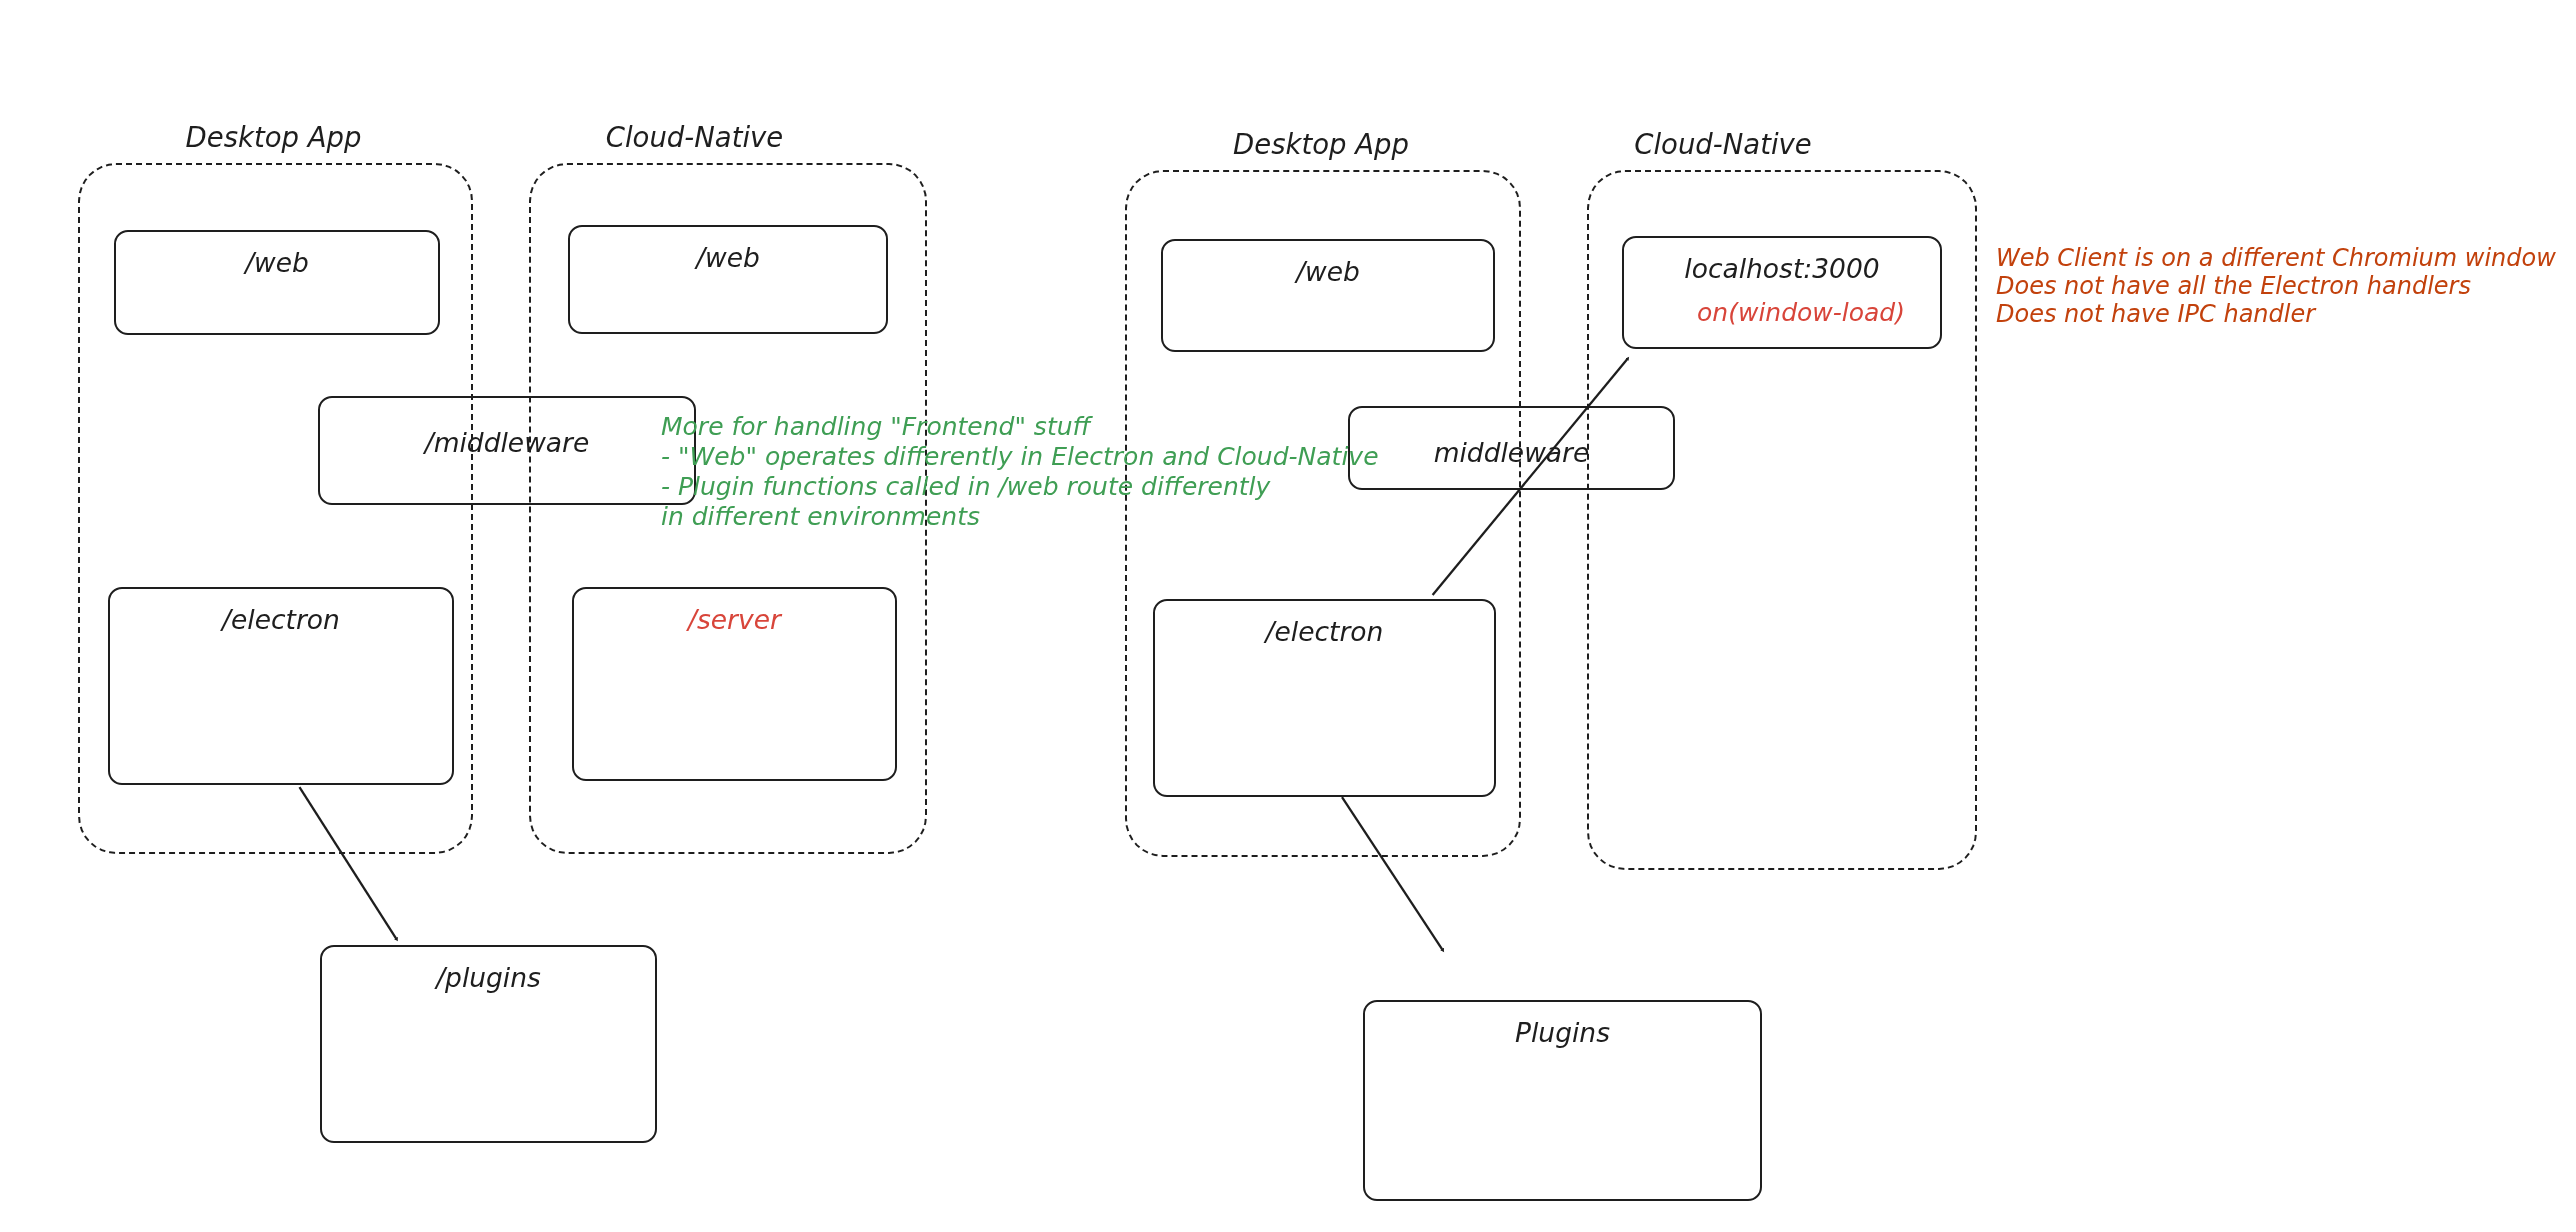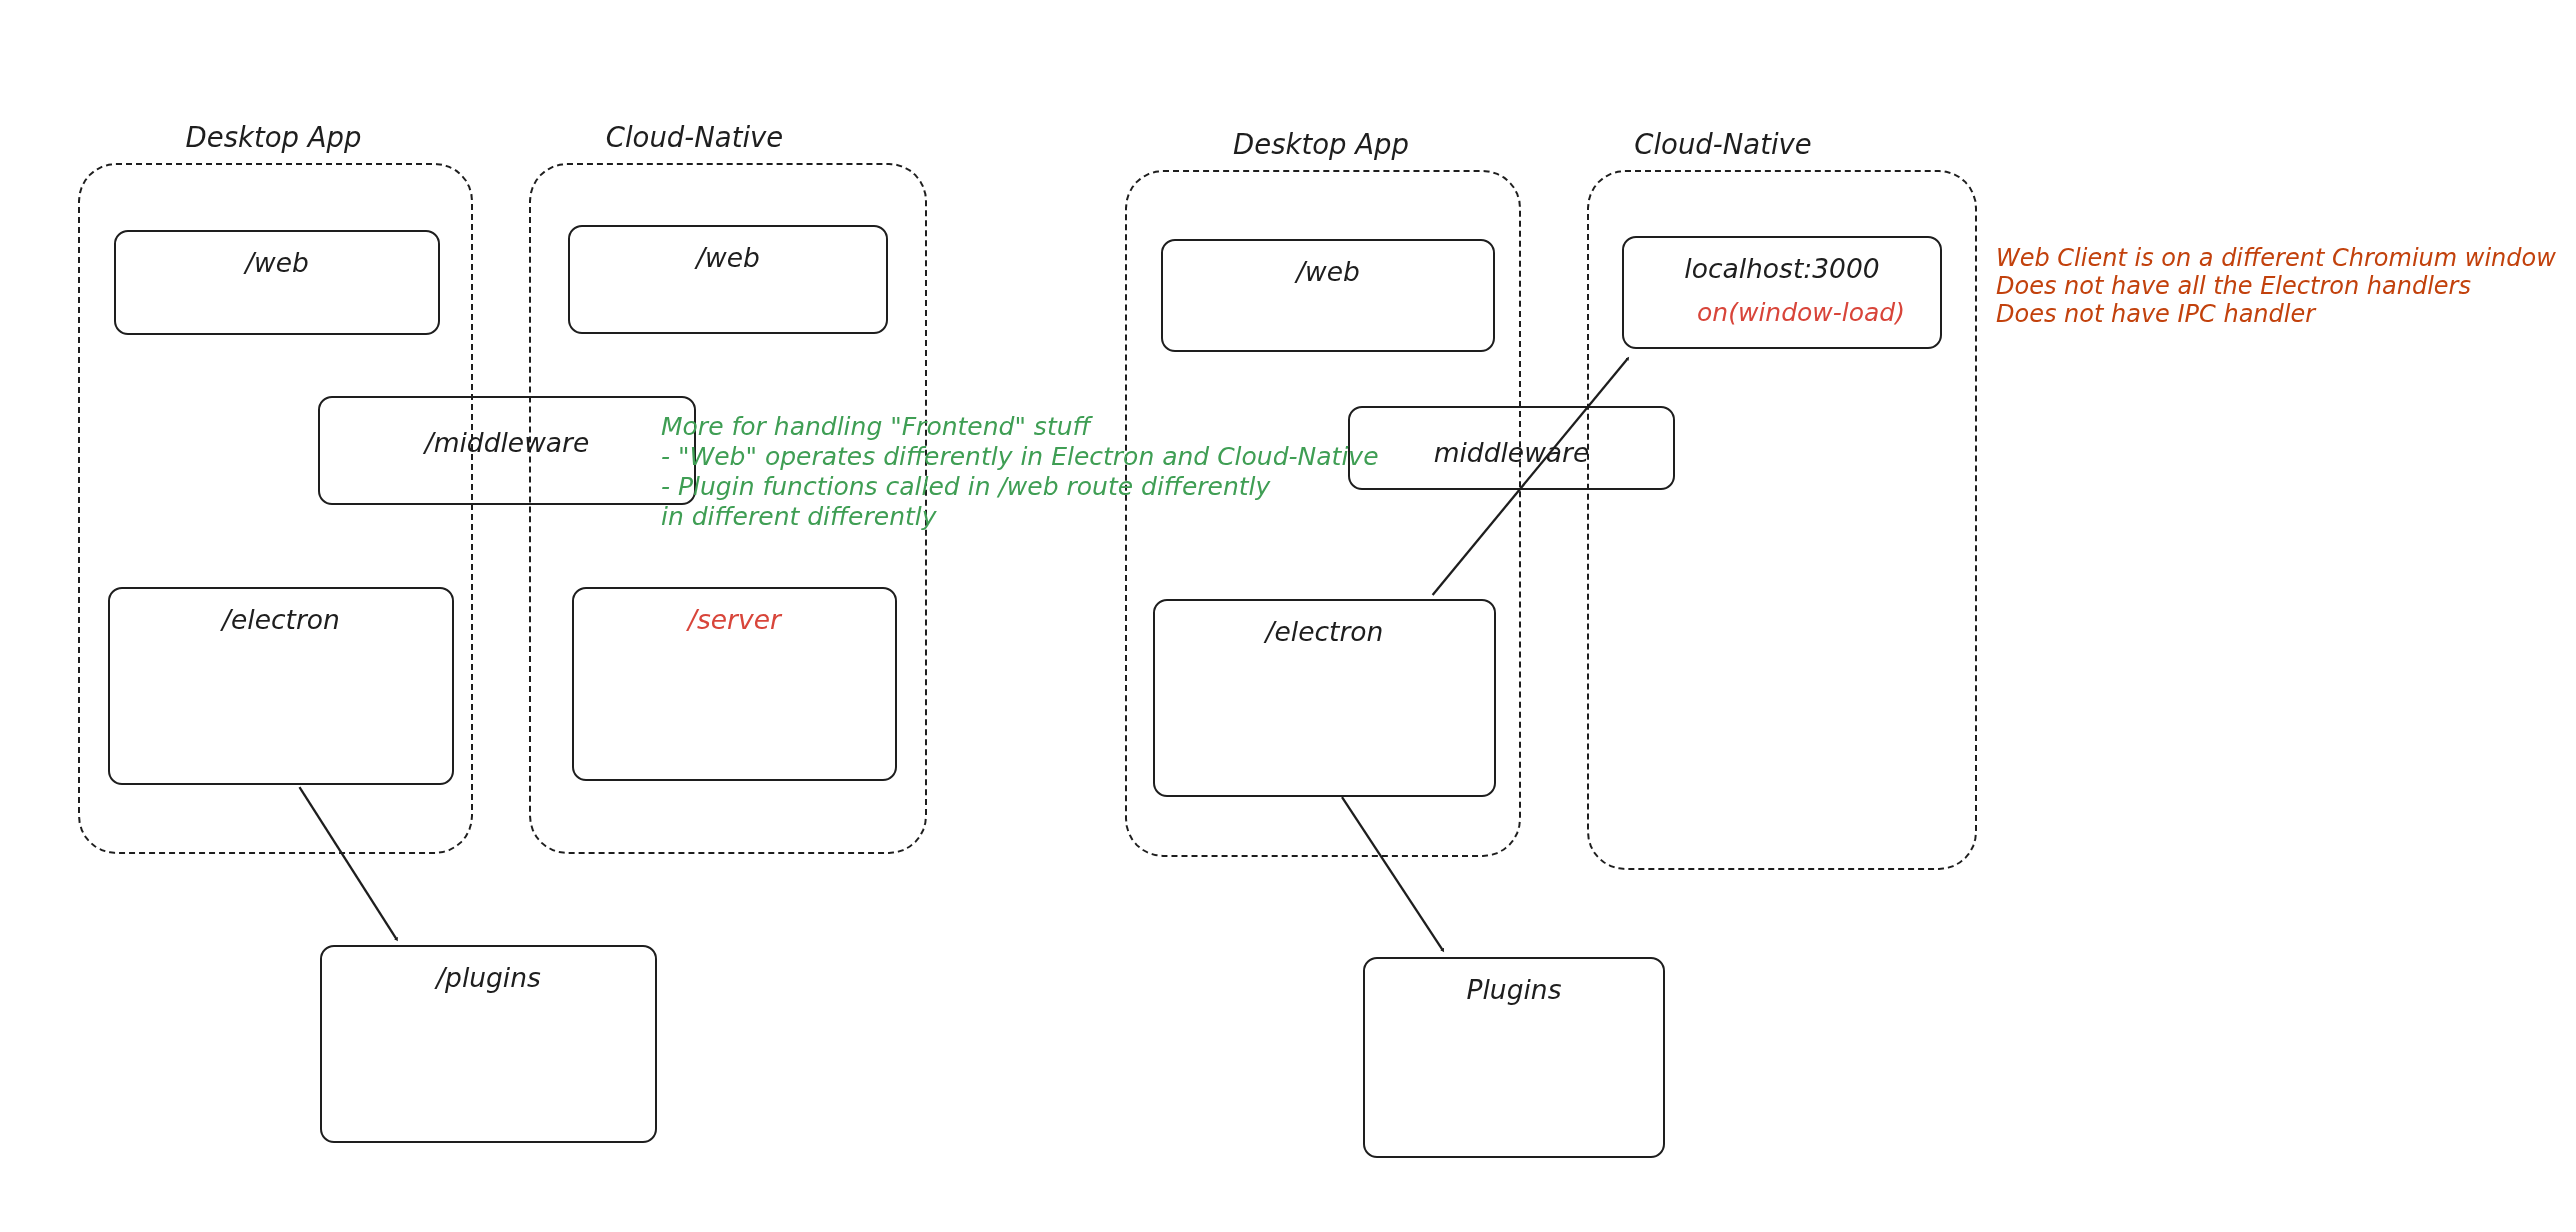--- a/index.html
+++ b/index.html
@@ -133,21 +133,21 @@
   </div>
 
   <div class="node" style="left:1348px; top:406px; width:327px; height:84px;">
     <div class="node-label" style="top:29px;">middleware</div>
   </div>
 
   <div class="node" style="left:1153px; top:599px; width:343px; height:198px;">
     <div class="node-label">/electron</div>
   </div>
 
-  <div class="node" style="left:1363px; top:957px; width:302px; height:201px;">
+  <div class="node" style="left:1363px; top:1000px; width:399px; height:201px;">
     <div class="node-label">Plugins</div>
   </div>
 
   <svg class="arrows" viewBox="0 0 2814 1346" xmlns="http://www.w3.org/2000/svg">
     <defs>
       <marker id="arrowhead" markerWidth="22" markerHeight="18" refX="1" refY="9" orient="auto" markerUnits="userSpaceOnUse">
         <path d="M-16,1 L1,9 L-14,17" fill="none" stroke="#1e1e1e" stroke-width="2.5" stroke-linecap="round"></path>
         <path d="M-12,-1 L1,9" fill="none" stroke="#1e1e1e" stroke-width="2" stroke-linecap="round"></path>
       </marker>
     </defs>
@@ -156,21 +156,21 @@
 
     <line x1="1565" y1="650" x2="1778" y2="392" stroke="#1e1e1e" stroke-width="2.5" marker-end="url(#arrowhead)"></line>
 
     <line x1="1466" y1="871" x2="1576" y2="1038" stroke="#1e1e1e" stroke-width="2.5" marker-end="url(#arrowhead)"></line>
   </svg>
 
   <div class="note green" style="left:661px; top:412px;">
     <div>More for handling "Frontend" stuff</div>
     <div>- "Web" operates differently in Electron and Cloud-Native</div>
     <div>- Plugin functions called in /web route differently</div>
-    <div>in different differently</div>
+    <div>in different environments</div>
   </div>
 
   <div class="note red" style="left:1996px; top:244px;">
     <div>Web Client is on a different Chromium window</div>
     <div>Does not have all the Electron handlers</div>
     <div>Does not have IPC handler</div>
   </div>
 
 </div>
 

